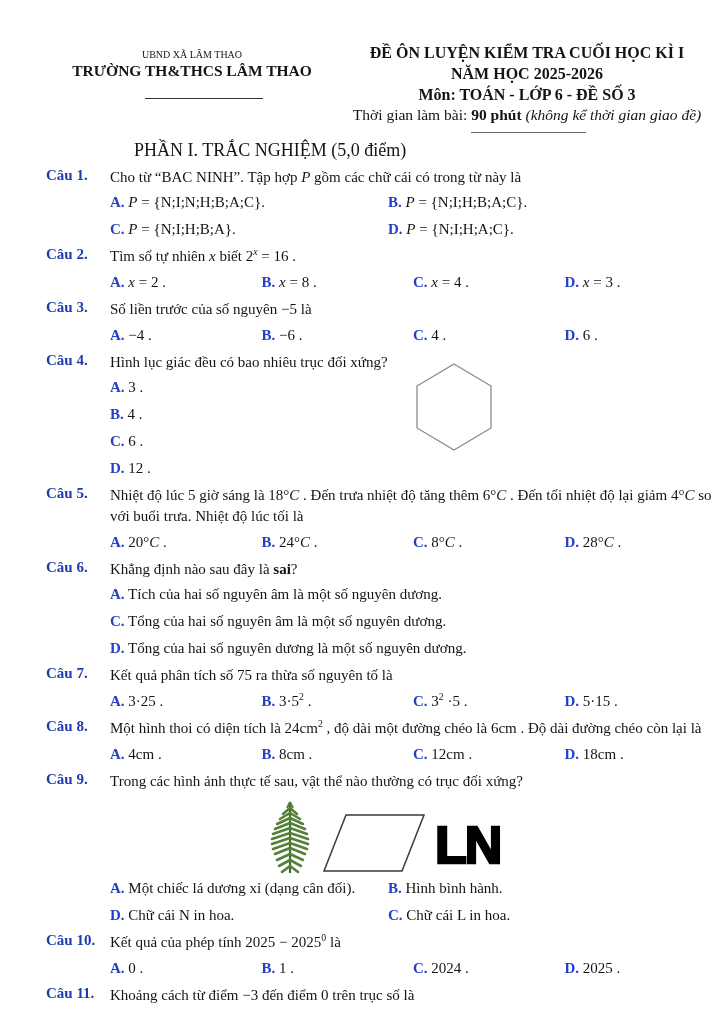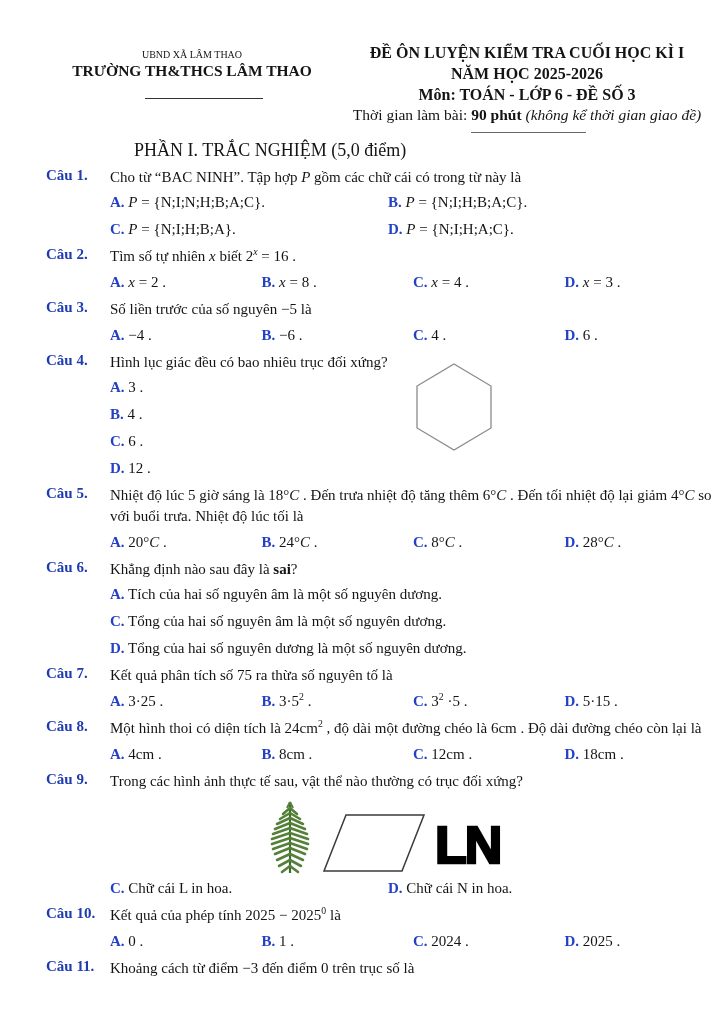--- a/index.html
+++ b/index.html
@@ -200,22 +200,26 @@
               <path d="M25 62 L36 68" stroke="#55803a" stroke-width="2.6" stroke-linecap="round"></path>
               <path d="M25 68 L17 74" stroke="#55803a" stroke-width="2.6" stroke-linecap="round"></path>
               <path d="M25 68 L33 74" stroke="#55803a" stroke-width="2.6" stroke-linecap="round"></path>
             </svg>
             <svg class="fig-para" width="106" height="62" viewBox="0 0 106 62">
               <polygon points="25,3 103,3 81,59 3,59" fill="#ffffff" stroke="#3a3a3a" stroke-width="1.5"></polygon>
             </svg>
             <div class="fig-ln">LN</div>
           </div>
           <div class="opts2">
+            <span><span class="opt-letter">A.</span> <span>Một chiếc lá dương xỉ (dạng cân đối).</span></span>
+            <span><span class="opt-letter">B.</span> <span>Hình bình hành.</span></span>
+          </div>
+          <div class="opts2">
+            <span><span class="opt-letter">D.</span> <span>Chữ cái N in hoa.</span></span>
             <span><span class="opt-letter">C.</span> <span>Chữ cái L in hoa.</span></span>
-            <span><span class="opt-letter">D.</span> <span>Chữ cái N in hoa.</span></span>
           </div>
         </div>
       </div>
       <div class="q">
         <div class="q-label">Câu 10.</div>
         <div class="q-body">
           <div class="stem">Kết quả của phép tính 2025 − 2025<sup>0</sup> là</div>
           <div class="opts4">
             <span><span class="opt-letter">A.</span> <span>0 .</span></span>
             <span><span class="opt-letter">B.</span> <span>1 .</span></span>

